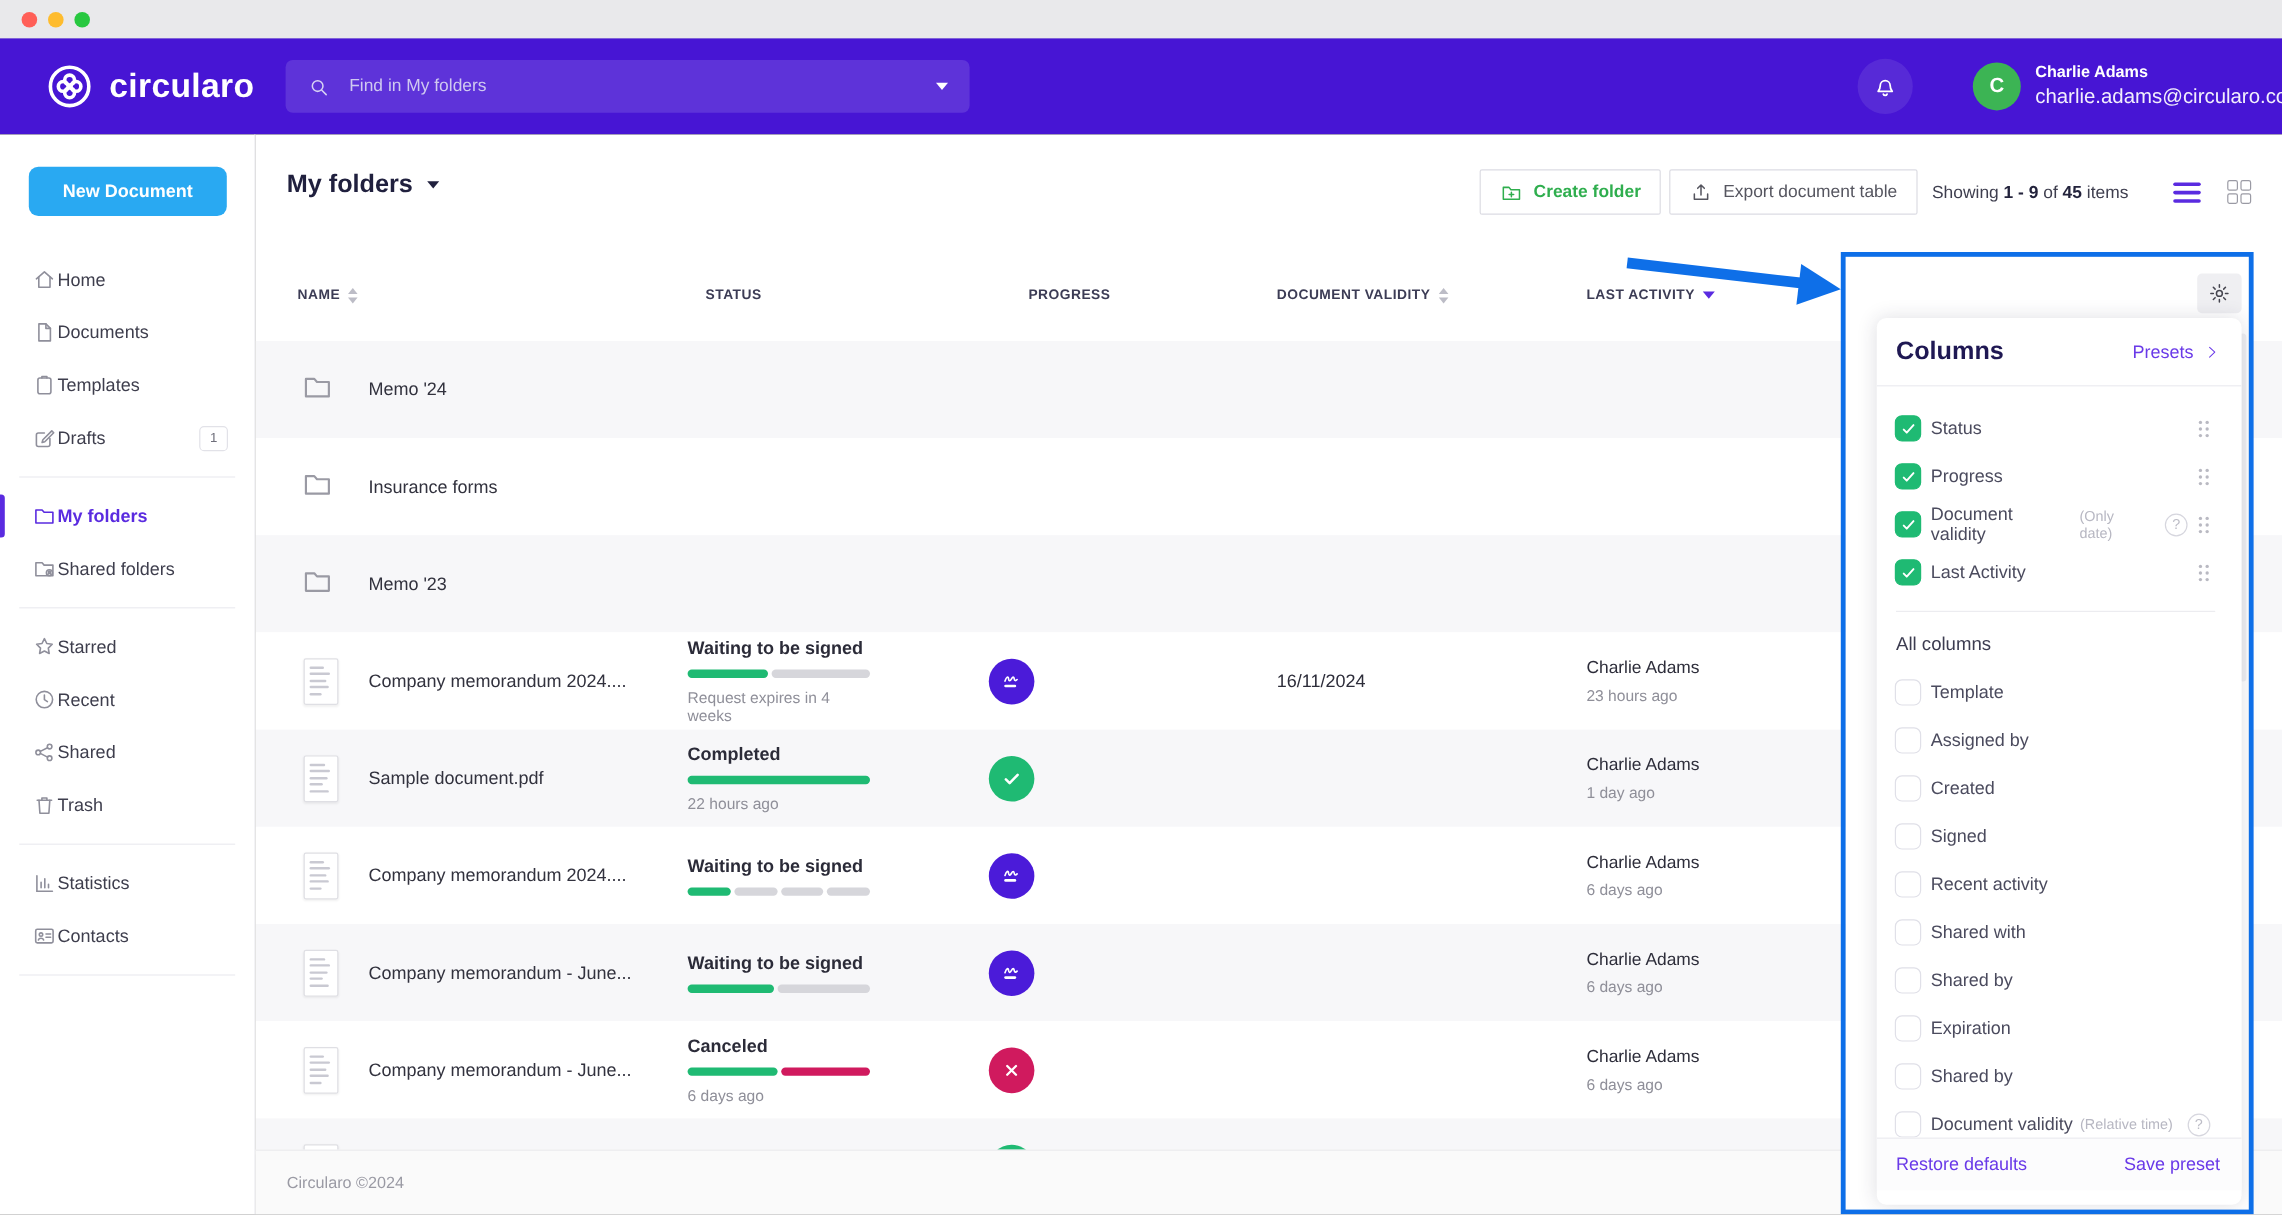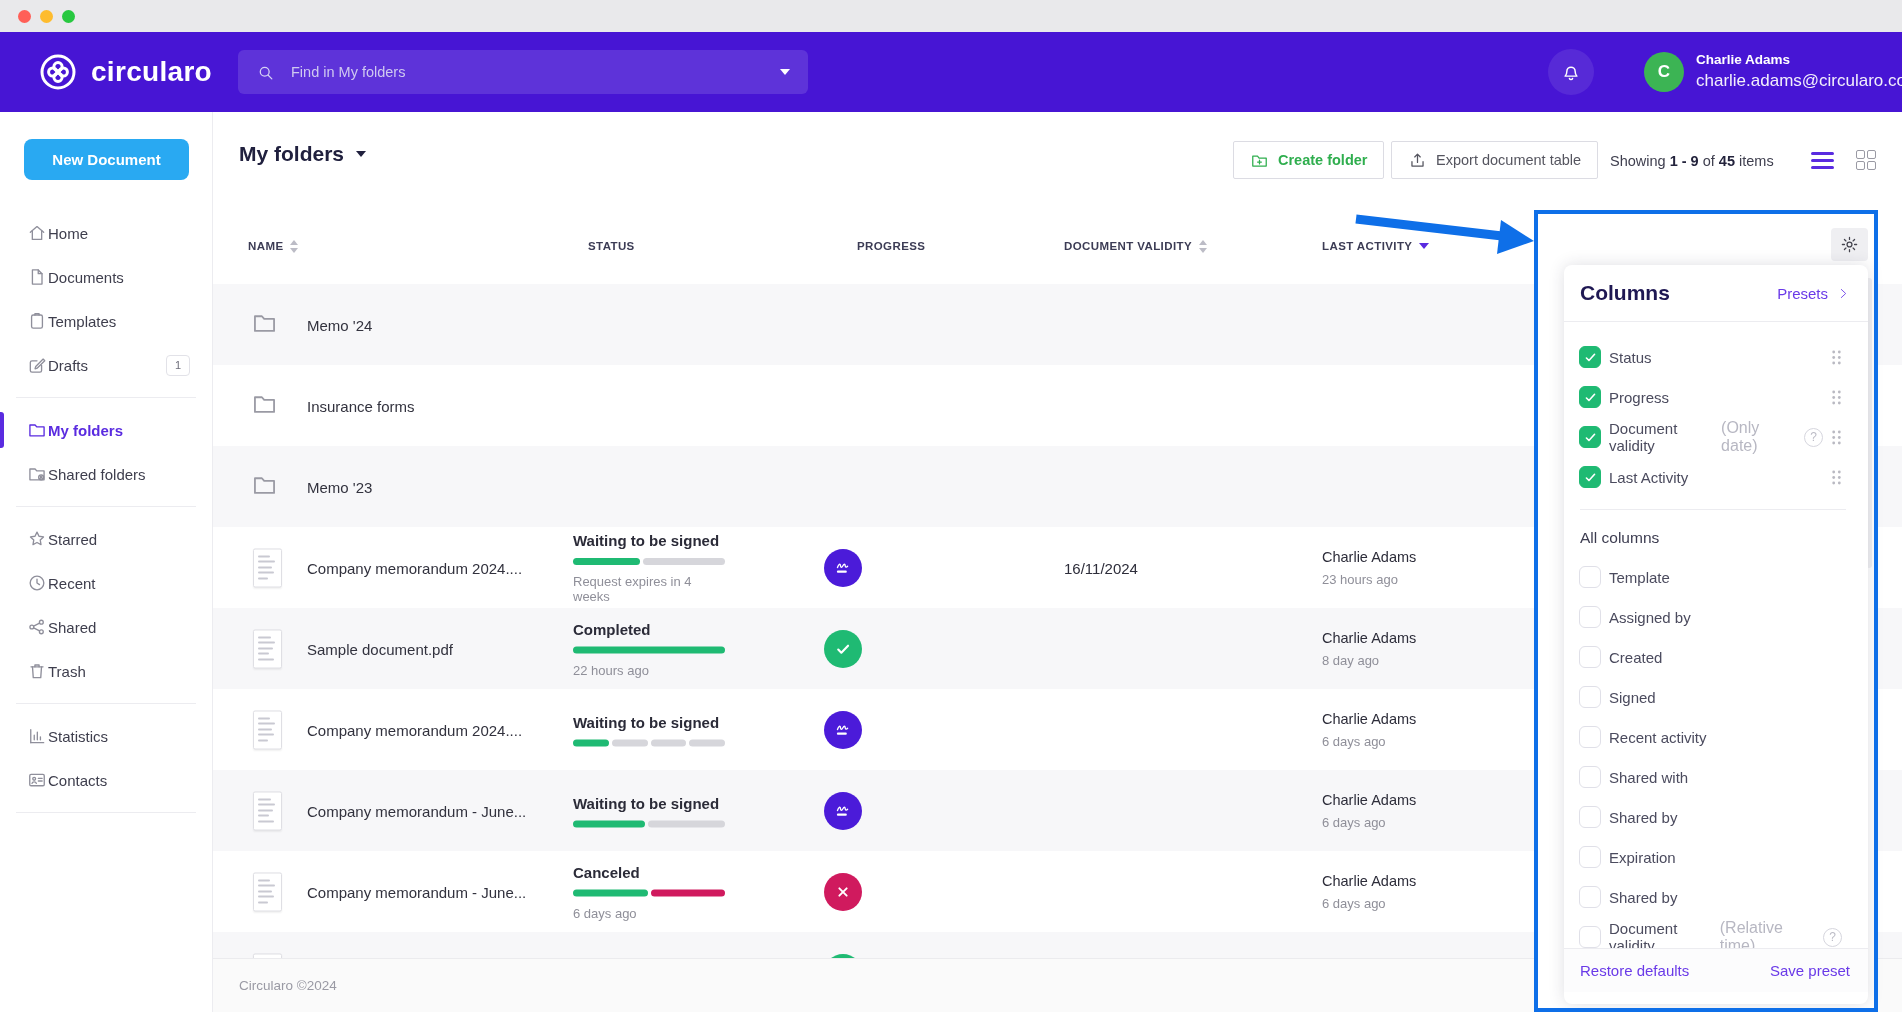--- a/index.html
+++ b/index.html
@@ -121,21 +121,21 @@
   .ctitle{font-size:21px;font-weight:800;color:#1f1853;}
   .presets{margin-left:auto;display:flex;align-items:center;gap:9px;color:#6a3ae8;font-size:15px;}
   .presets svg{width:13px;height:13px;}
   .plist{position:absolute;top:57px;bottom:44px;left:0;right:0;overflow:hidden;padding-top:15px;}
   .prow{height:40px;display:flex;align-items:center;padding:0 26px 0 15px;gap:8px;}
   .cb{width:22px;height:22px;border-radius:6px;border:1px solid #e0e0e8;background:#fff;box-sizing:border-box;
       display:flex;align-items:center;justify-content:center;flex:0 0 auto;}
   .cb.on{background:var(--green);border-color:var(--green);}
   .cb svg{width:15px;height:15px;}
   .plbl{font-size:15px;color:#4b4b5e;}
-  .psfx{font-size:16px;color:#b7b7c2;margin-left:-2px;}
+  .psfx{font-size:12px;color:#b7b7c2;margin-left:-2px;}
   .help{width:19px;height:19px;border-radius:50%;border:1.5px solid #d6d6de;color:#bcbcc6;font-size:12px;
         display:flex;align-items:center;justify-content:center;box-sizing:border-box;margin-left:4px;flex:0 0 auto;}
   .drag{margin-left:auto;color:#b9b9c2;display:flex;}
   .divider2{height:1px;background:#ececf0;margin:12px 22px 10px 16px;}
   .allcols{padding:9px 16px 10px;font-size:15.5px;color:#3c3c50;}
   .cfoot{position:absolute;left:0;right:0;bottom:12px;height:44px;background:#fcfcfd;border-top:1px solid #ececf0;
          display:flex;align-items:center;justify-content:space-between;padding:0 18px 0 16px;box-sizing:border-box;}
   .cfoot span{color:#6a3ae8;font-size:15px;}
   
   .arrow{position:absolute;left:0;top:0;width:1902px;height:1016px;z-index:45;pointer-events:none;}
@@ -444,21 +444,21 @@
             </div>
             <div class="n">22 hours ago</div>
           </div>
           <div class="bcircle b-check">
             <svg viewBox="0 0 24 24" fill="none" stroke="#fff" stroke-width="2.3" stroke-linecap="round" stroke-linejoin="round">
               <path d="M6.8 12.6l3.4 3.4L17.5 8.4"></path>
             </svg>
           </div>
           <div class="activity">
             <div class="a">Charlie Adams</div>
-            <div class="tm">8 day ago</div>
+            <div class="tm">1 day ago</div>
           </div>
         </div>
         <div class="row">
           <span class="thumb">
             <span style="width: 64%;"></span>
             <span style="width: 90%;"></span>
             <span style="width: 74%;"></span>
             <span style="width: 82%;"></span>
             <span style="width: 55%;"></span>
           </span>

